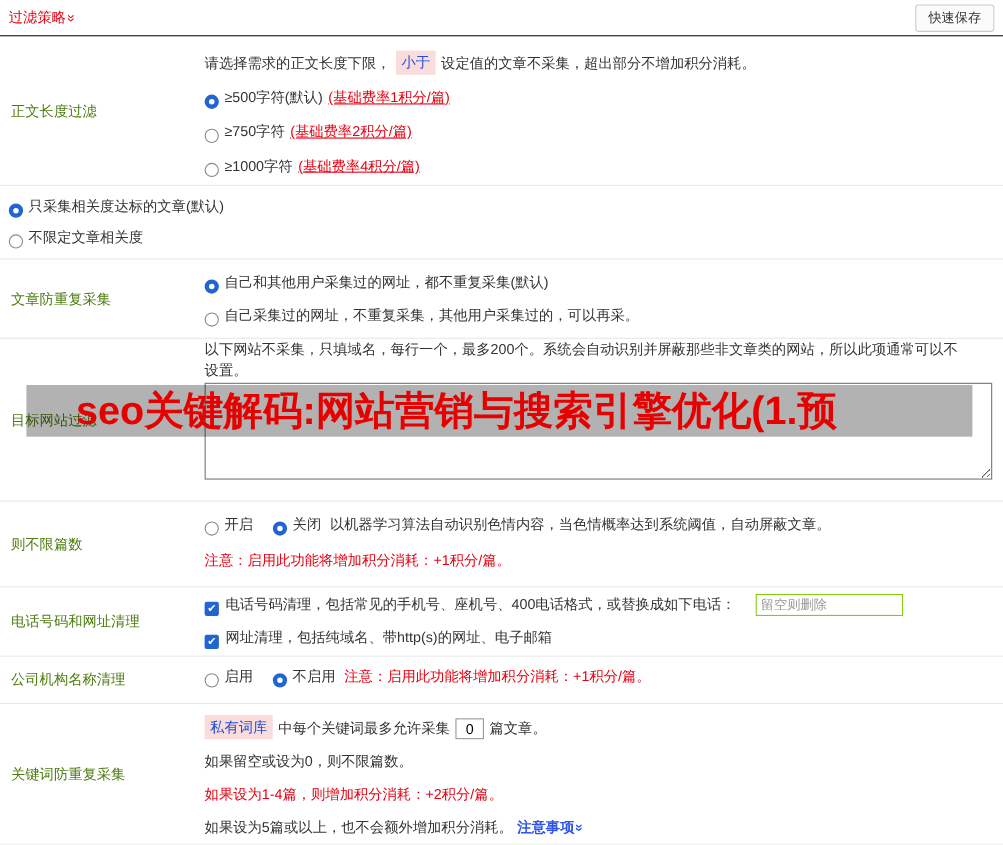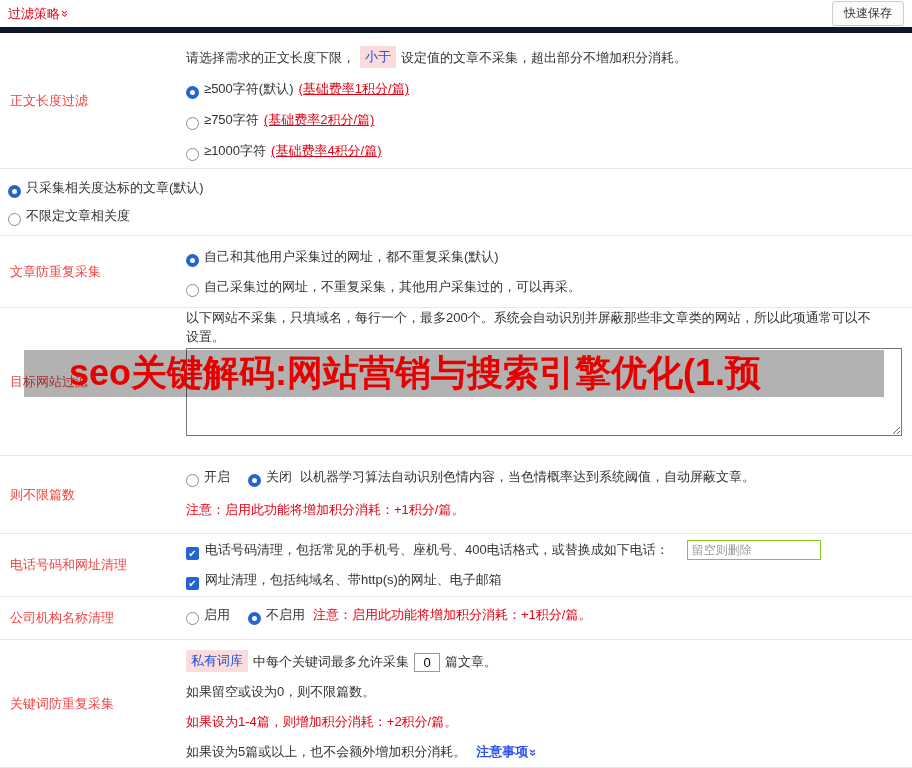--- a/index.html
+++ b/index.html
@@ -1,28 +1,28 @@
 <!DOCTYPE html>
 <html><head>
 <meta charset="utf-8">
 <style>
   * { margin:0; padding:0; }
   body { font-family:"Liberation Sans","DejaVu Sans",sans-serif; background:#fff; }
   .page { position:relative; width:912px; height:768px; background:#fff; color:#333; font-size:13px; overflow:hidden; }
 
   .topbar { height:33px; display:flex; align-items:center; justify-content:space-between;
-            border-bottom:6px solid #0f172a; padding:0 8px; box-sizing:border-box; }
+            border-bottom:1px solid #0f172a; padding:0 8px; box-sizing:border-box; }
   .topbar-title { color:#e60012; font-size:13px; display:flex; align-items:center; }
   .chev { display:inline-block; transform:rotate(90deg); font-size:13px; line-height:1; margin-left:2px; }
   .save-btn { background:#fbfbfb; border:1px solid #ccc; border-radius:3px; padding:3px 11px;
               font-size:12px; color:#333; cursor:pointer; font-family:inherit; }
 
   .row { display:flex; border-bottom:1px solid #e8e8e8; box-sizing:border-box; }
   .row-label { width:178px; padding-left:10px; box-sizing:border-box; display:flex; align-items:center;
-               font-size:13px; color:#ef4444; flex:none; }
+               font-size:13px; color:#4d7c0f; flex:none; }
   .row-content { flex:1; padding:0 10px 0 8px; box-sizing:border-box; min-width:0; }
 
   .r-length{height:136px} .r-rel{height:67px} .r-dedupe{height:72px} .r-site{height:148px}
   .r-porn{height:78px} .r-phone{height:63px} .r-company{height:43px} .r-keyword{height:128px}
 
   .line { display:flex; align-items:flex-end; line-height:20px; }
   .r-length .row-content{padding-top:13px} .r-length .line{margin-bottom:11px}
   .r-rel .row-content{padding-top:9px} .r-rel .line{margin-bottom:8px}
   .r-dedupe .row-content{padding-top:11px} .r-dedupe .line{margin-bottom:10px}
   .r-porn .row-content{padding-top:11px} .r-porn .line{margin-bottom:13px}
@@ -35,21 +35,21 @@
   .radio.checked { border:4px solid #2264d1; }
   .checkbox { width:13px; height:13px; border-radius:2px; box-sizing:border-box; display:inline-flex;
               align-items:center; justify-content:center; margin-right:6px; flex:none;
               background:#2264d1; color:#fff; font-size:10px; }
   .checkbox::after { content:"✔"; line-height:1; }
 
   .red { color:#e60012; }
   .red-u { color:#e60012; text-decoration:underline; margin-left:5px; }
   .hl { color:#1d4ed8; background:#fbdcdc; padding:1px 5px; margin:0 5px; }
   .hl-first { margin-left:0; }
-  .link { color:#2f54eb; font-weight:bold; margin-left:10px; cursor:pointer; display:inline-flex; align-items:center; }
+  .link { color:#2f54eb; font-weight:bold; margin-left:4px; cursor:pointer; display:inline-flex; align-items:center; }
   .gap { margin-right:18px; }
   .desc-gap { margin-left:8px; }
 
   .text-input { border:1px solid #84cc16; height:20px; font-size:12px; padding:0 4px; width:134px;
                 margin-left:18px; font-family:inherit; color:#333; box-sizing:border-box; }
   .text-input::placeholder { color:#999; }
   .num-input { border:1px solid #999; height:19px; width:26px; font-size:13px; text-align:center;
                margin:0 5px; font-family:inherit; box-sizing:border-box; }
 
   .site-desc { line-height:19px; max-width:694px; }

